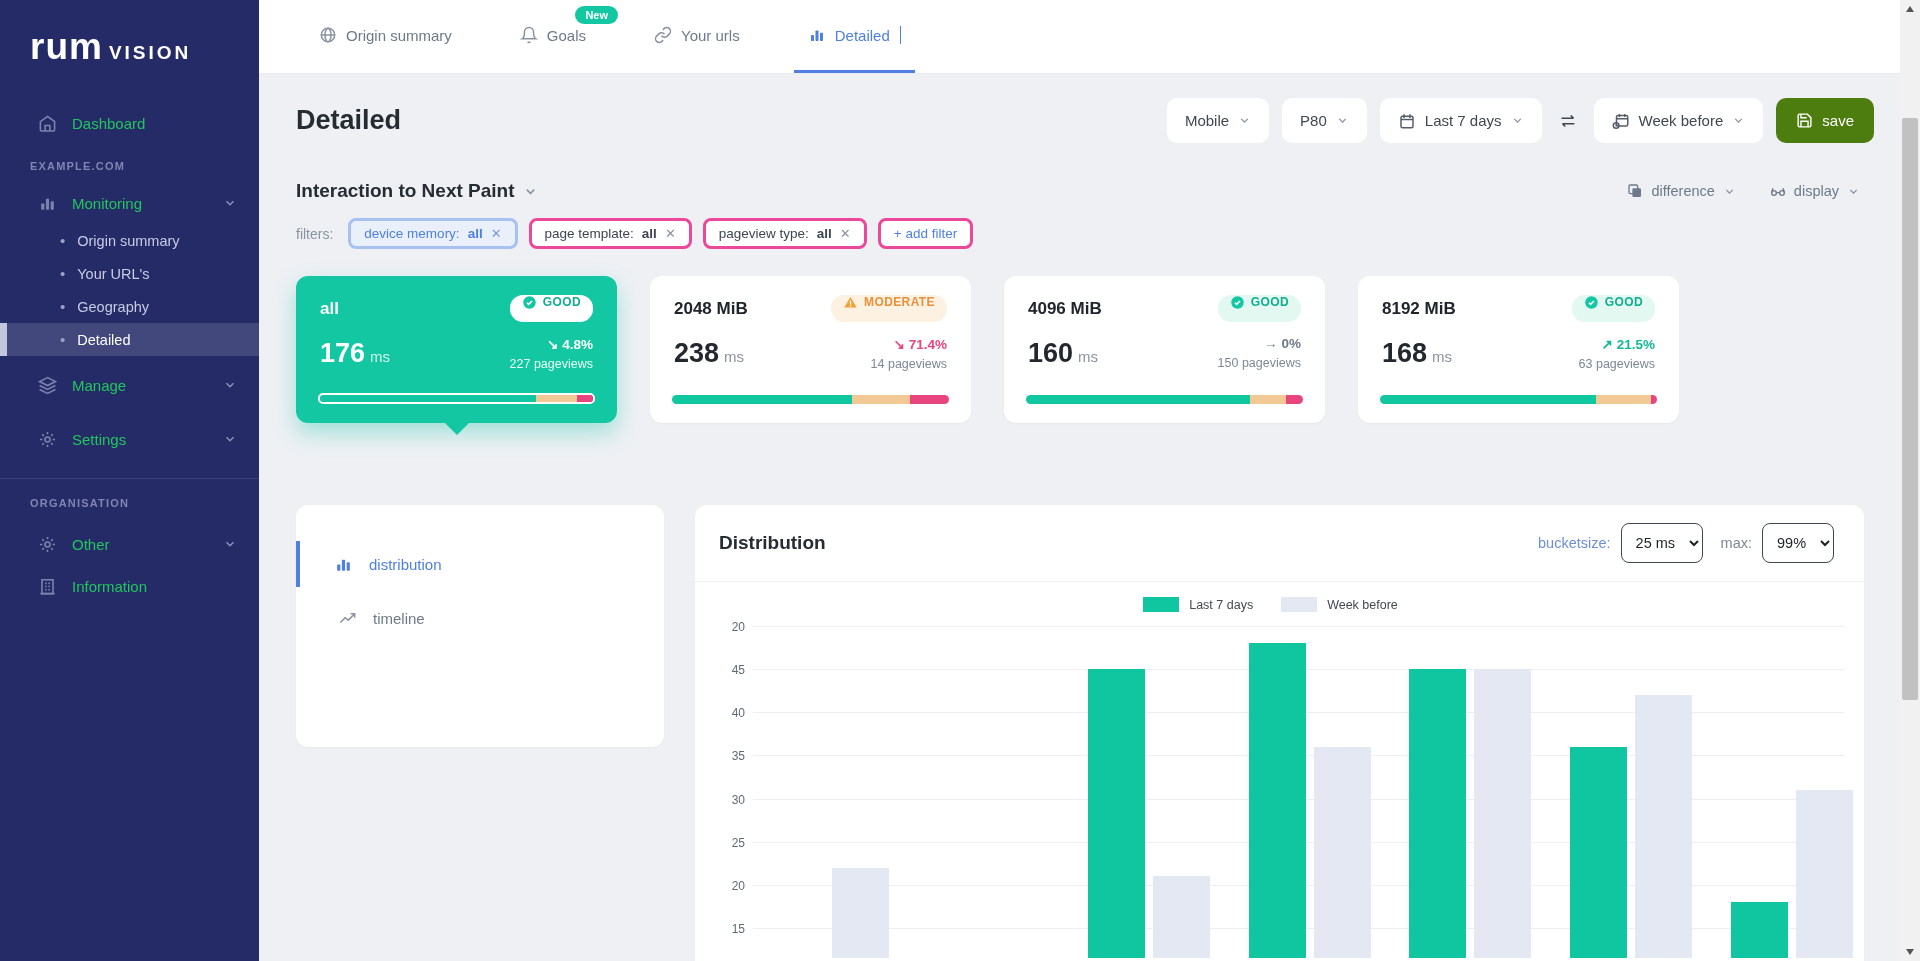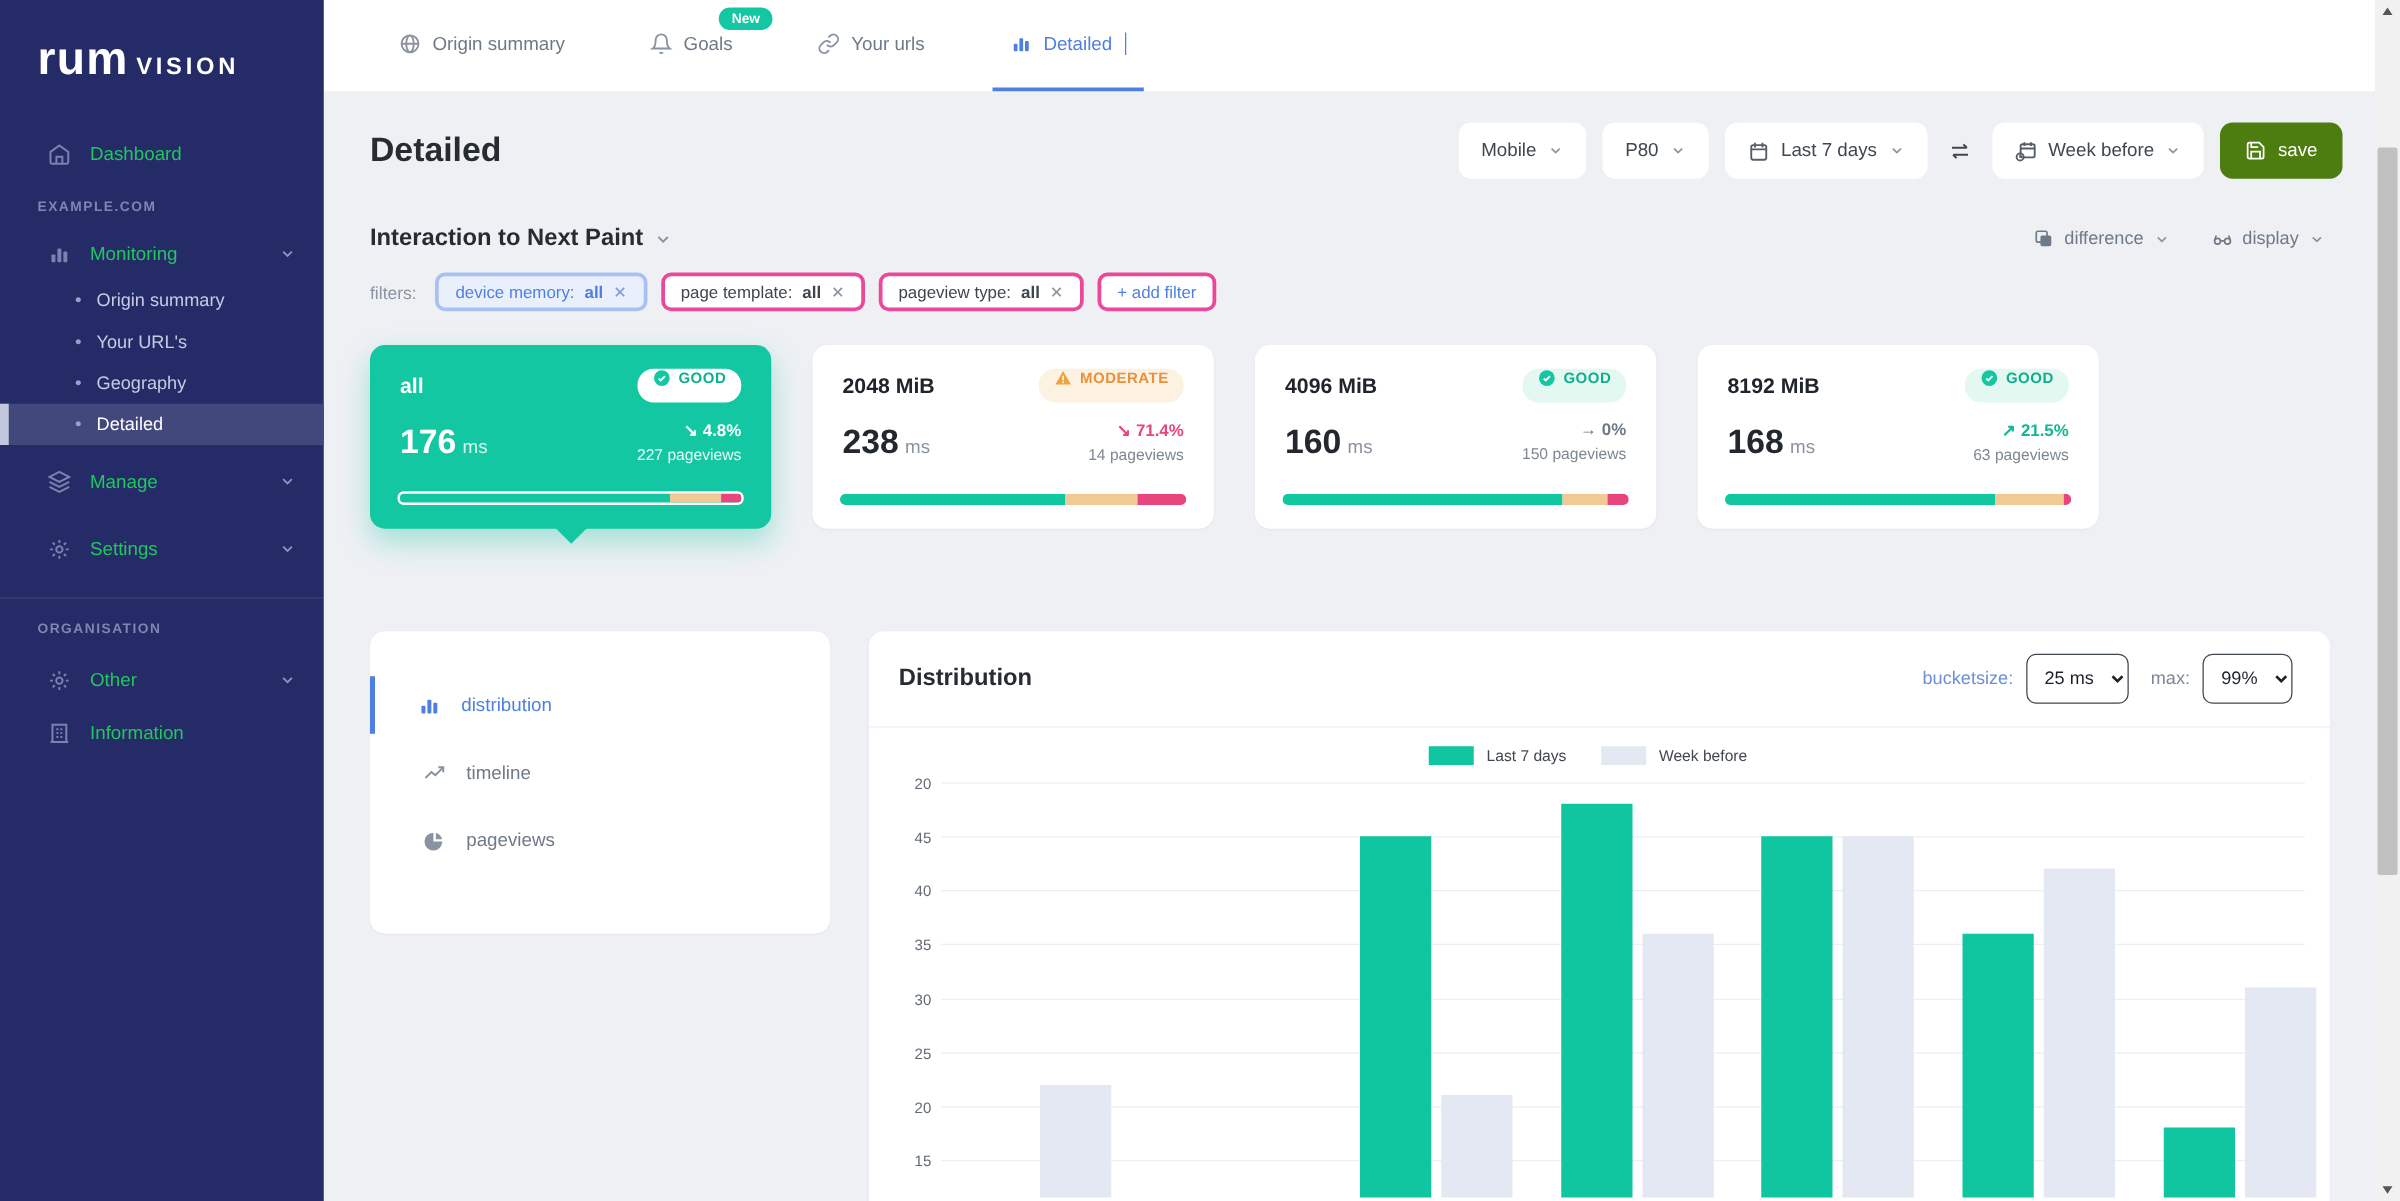--- a/index.html
+++ b/index.html
@@ -476,27 +476,20 @@
           </svg>
         <span>distribution</span>
       </div>
       <div class="vt-item">
         <svg class="v-ic" viewBox="0 0 24 24" fill="none" stroke="currentColor" stroke-width="2">
             <polyline points="3 17 9 11 13 14 21 6"></polyline>
             <polyline points="16 6 21 6 21 11"></polyline>
           </svg>
         <span>timeline</span>
       </div>
-      <div class="vt-item">
-        <svg class="v-ic" viewBox="0 0 24 24" fill="currentColor">
-            <path d="M11 13V4a9 9 0 1 0 9 9h-9z"></path>
-            <path d="M13.5 10.5V4.2a8.5 8.5 0 0 1 6.3 6.3h-6.3z"></path>
-          </svg>
-        <span>pageviews</span>
-      </div>
     </div>
 
     <div class="dist-panel">
       <div class="dist-head">
         <span class="dist-title">Distribution</span>
         <div class="dist-controls">
           <span class="dc-label">bucketsize:</span>
           <select><option>25 ms</option></select>
           <span class="dc-label max">max:</span>
           <select><option>99%</option></select>

